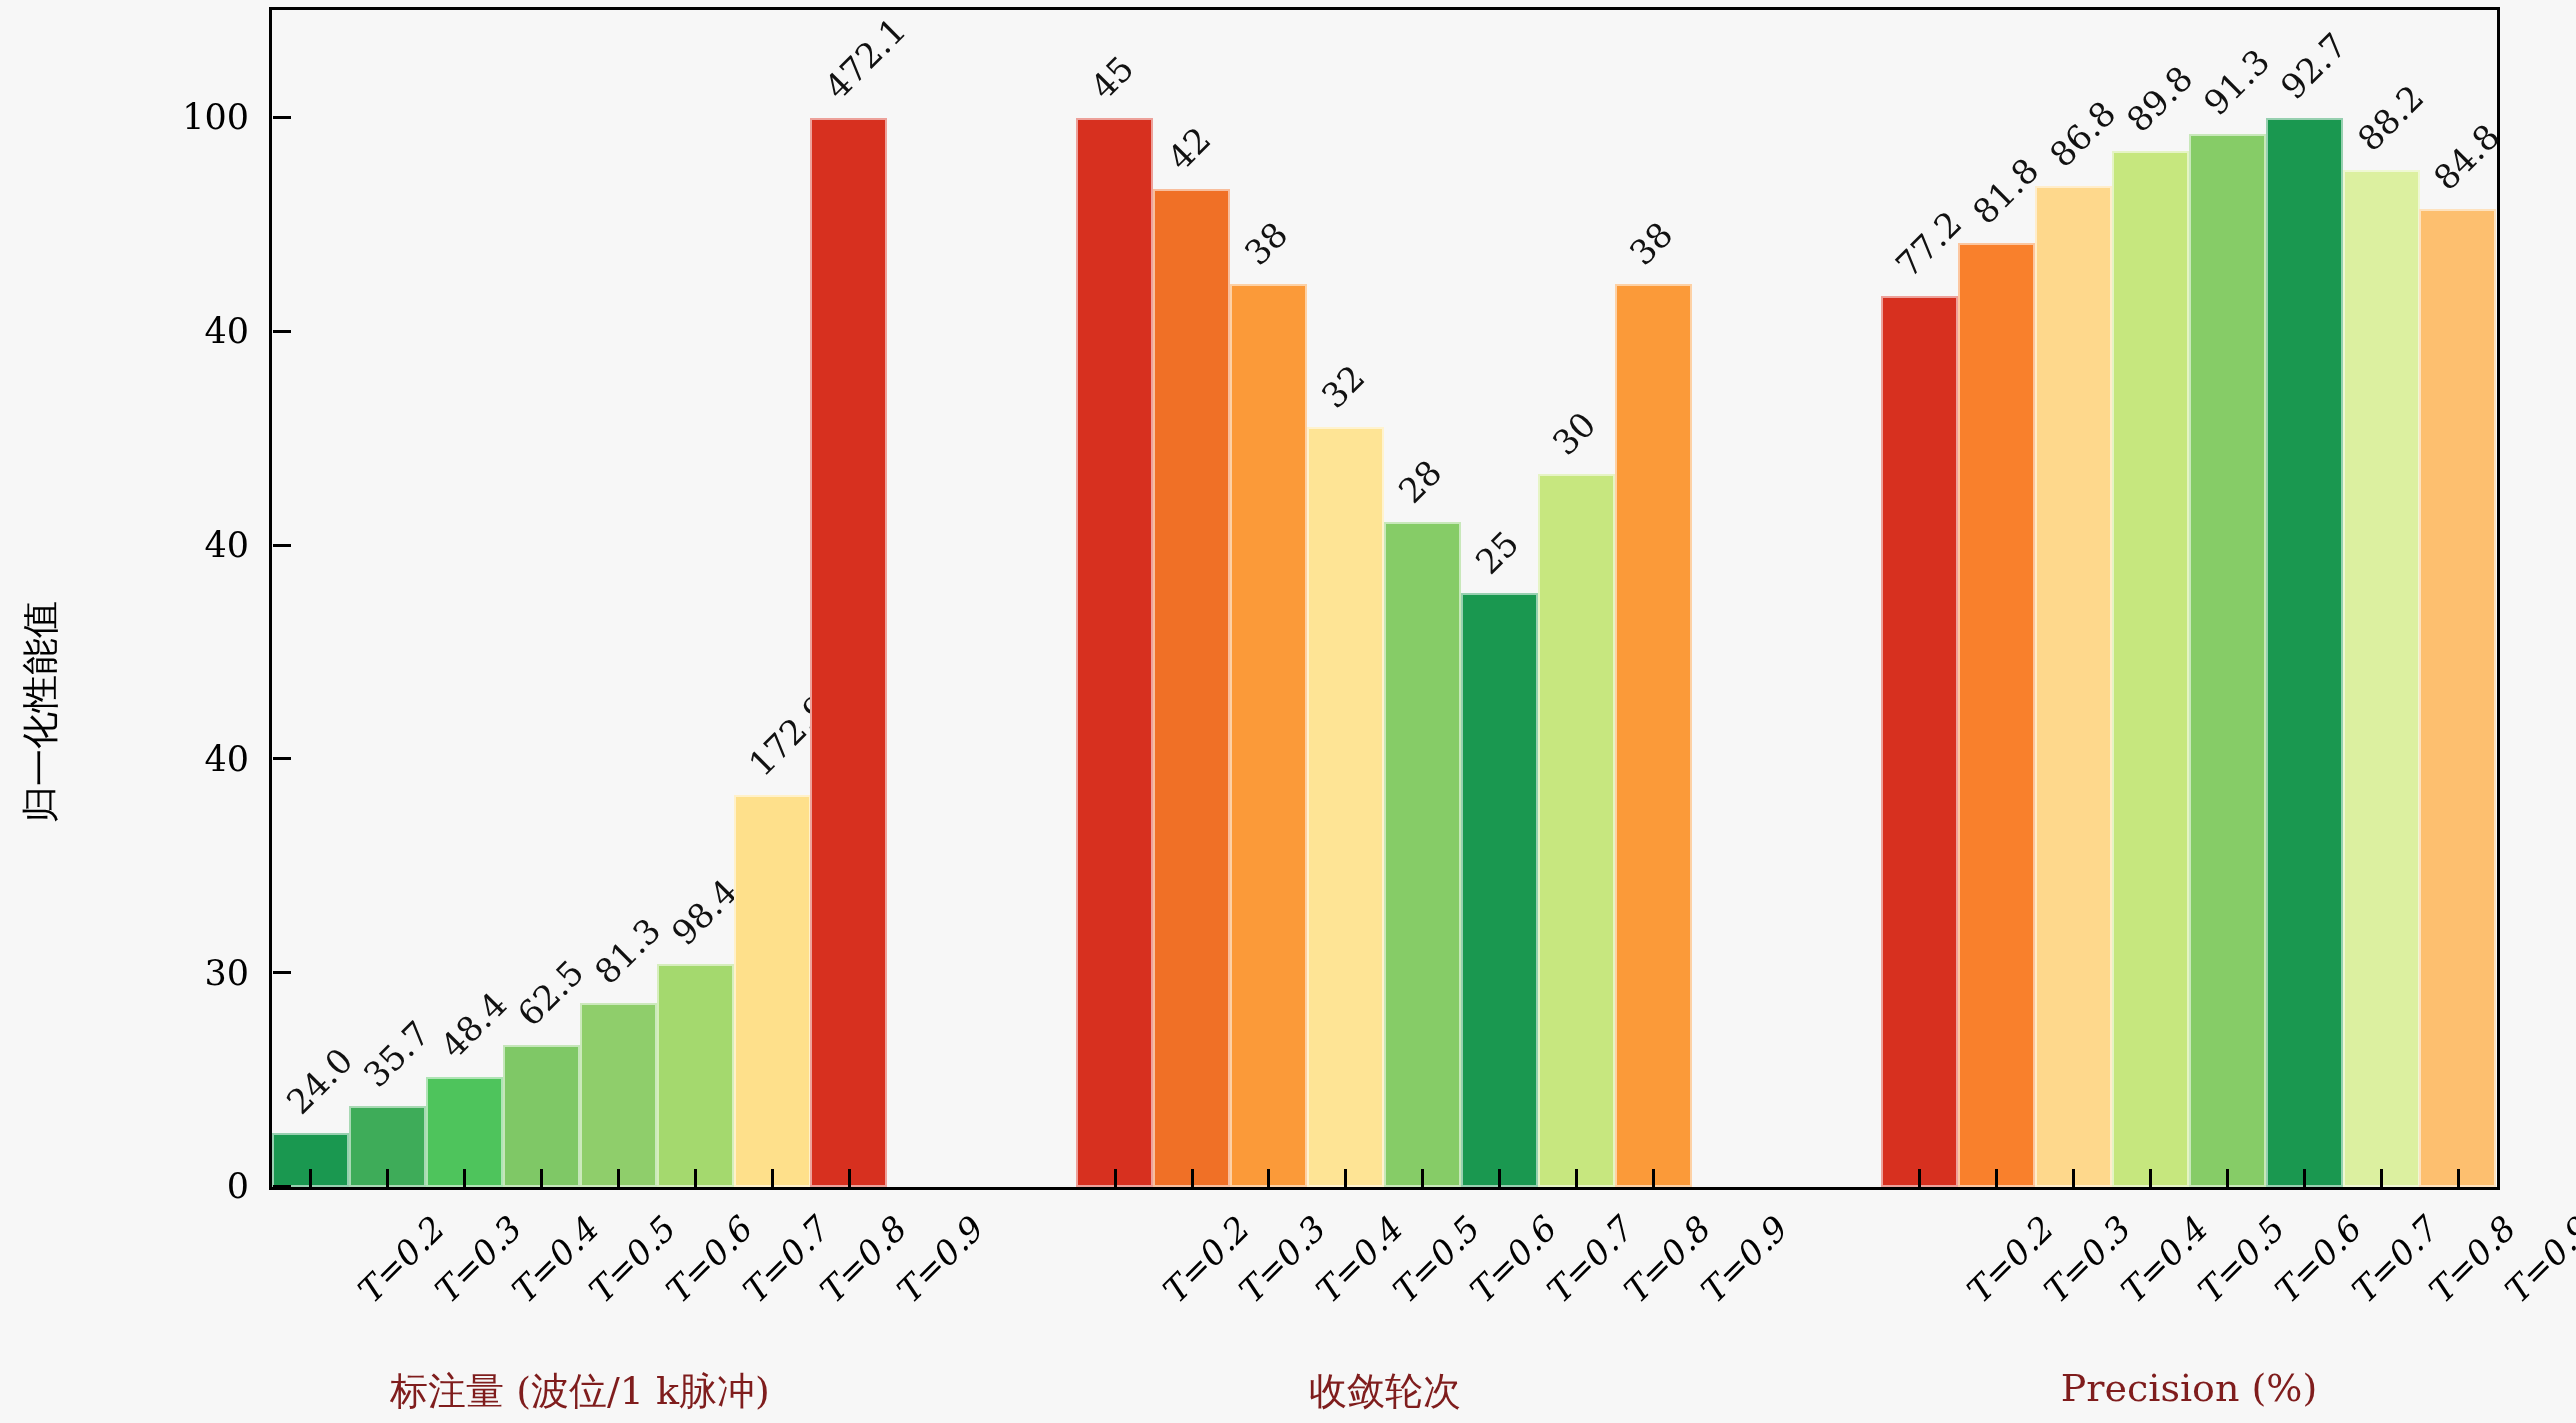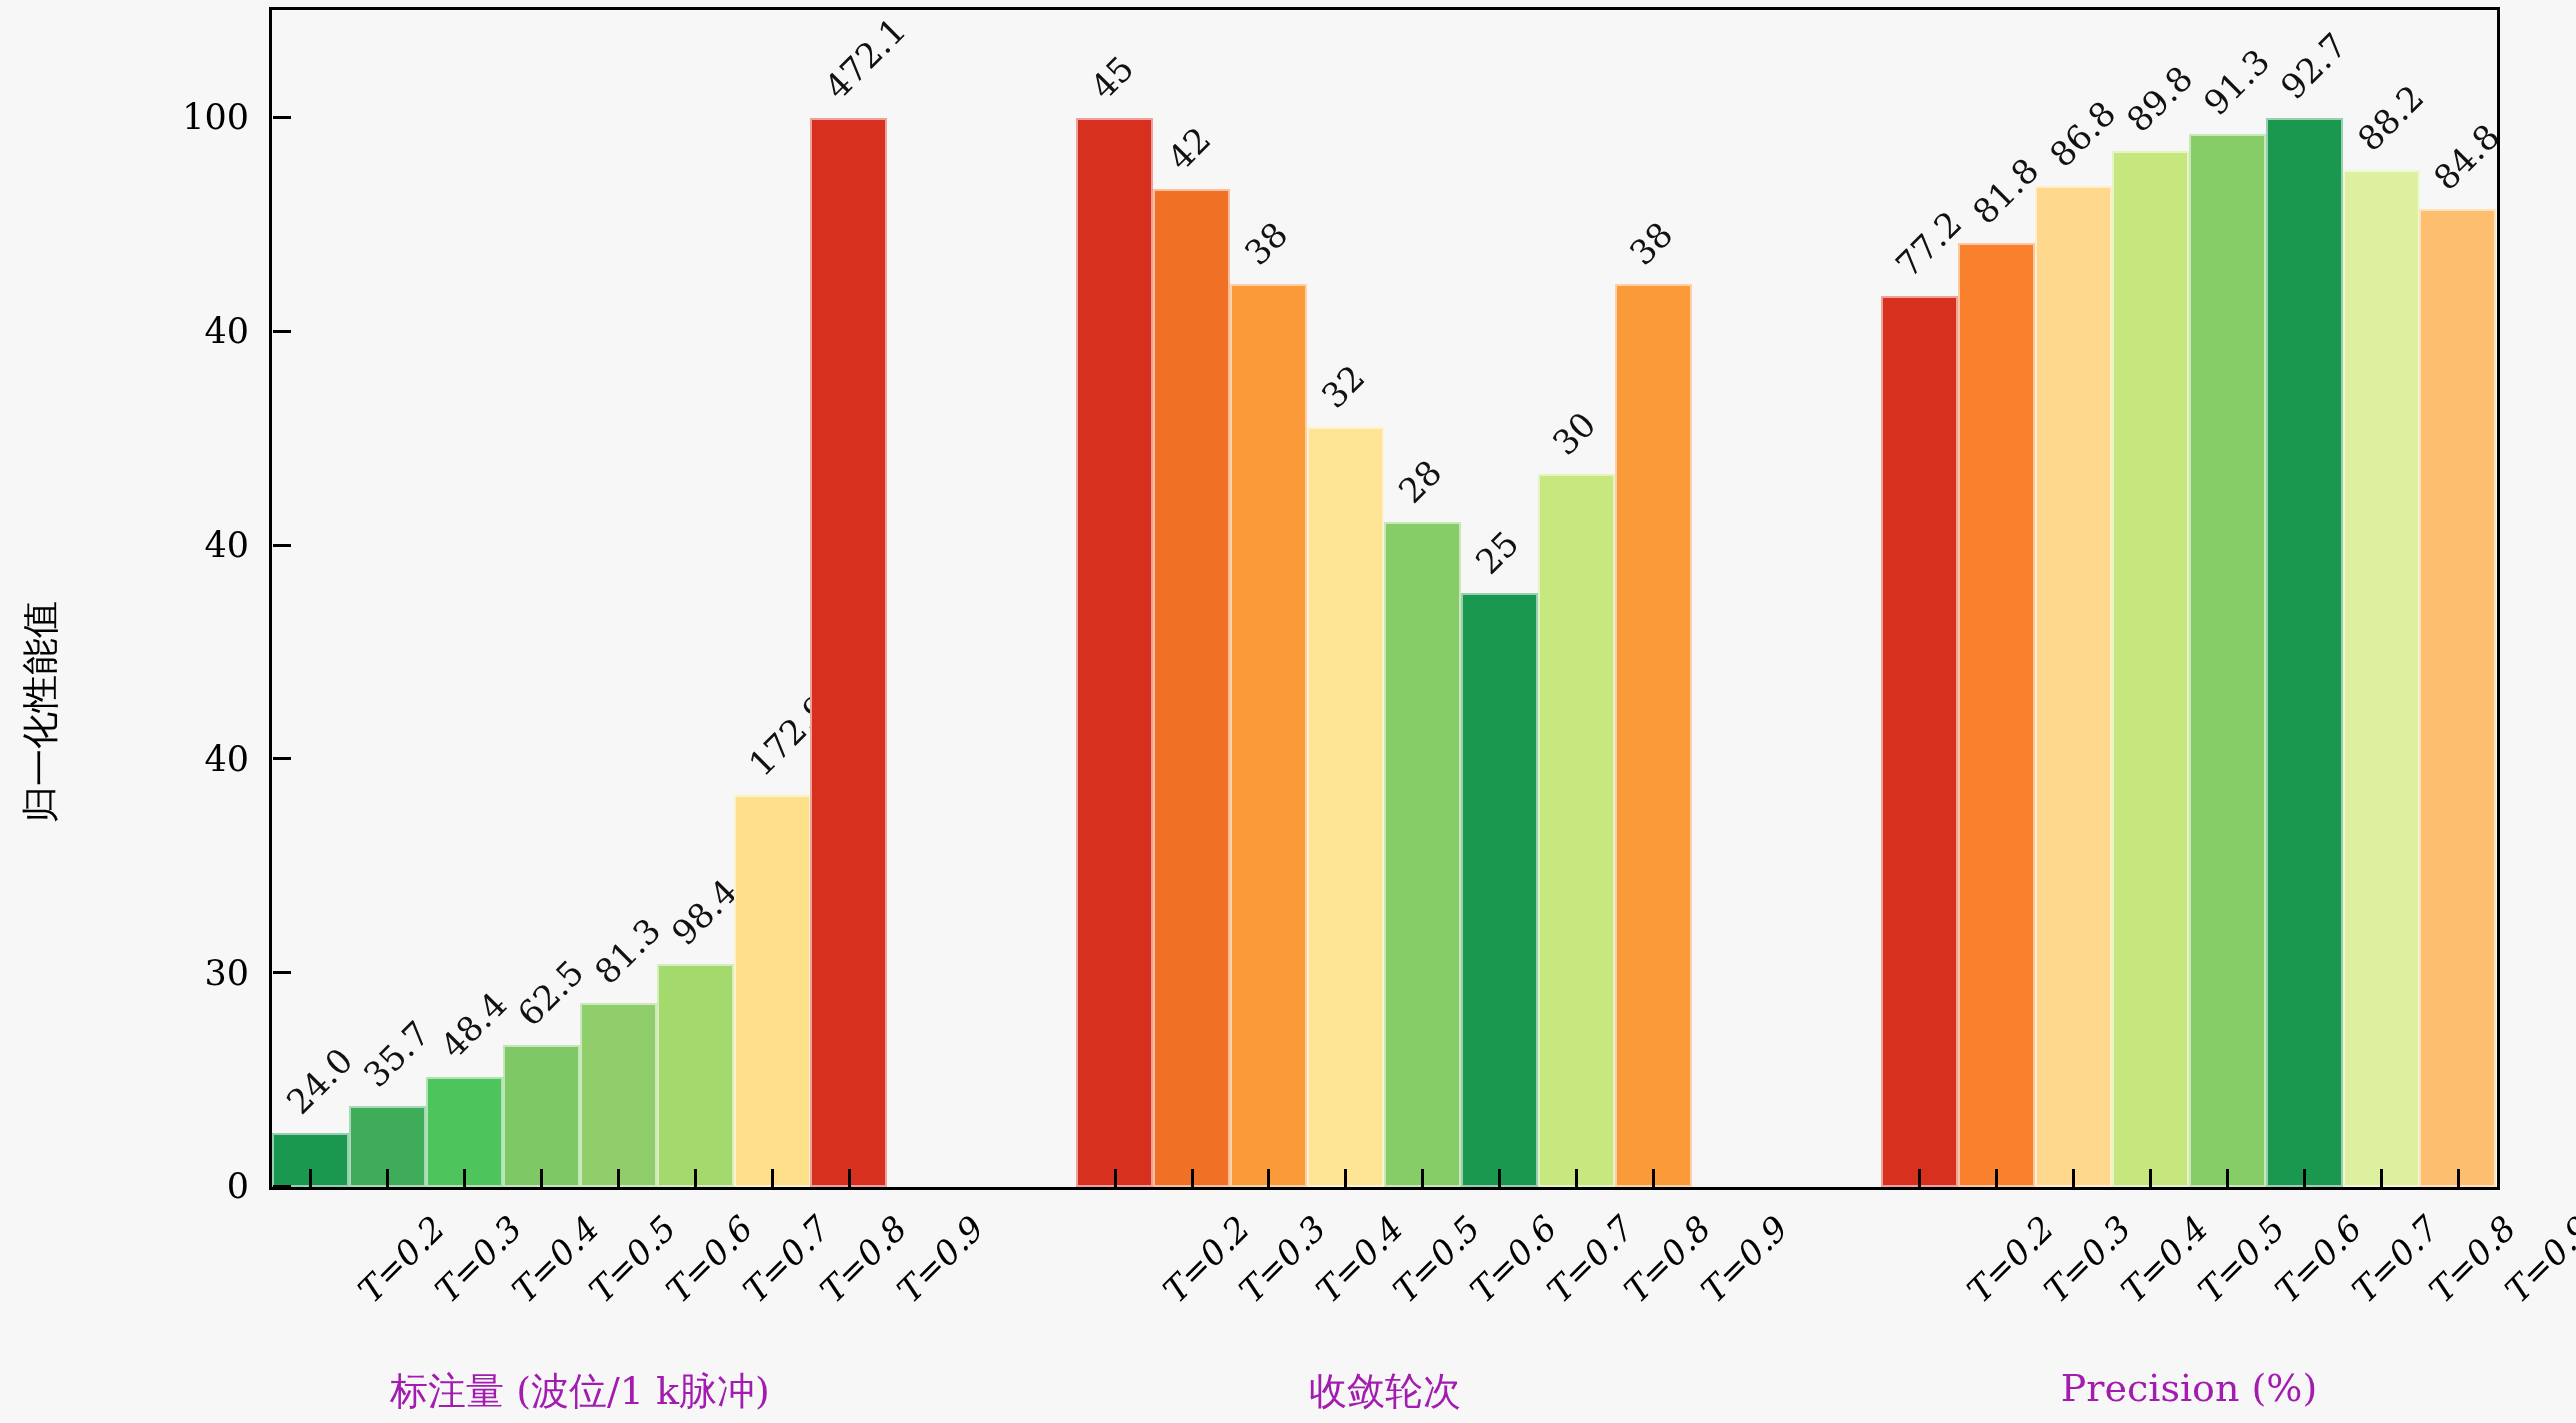--- a/index.html
+++ b/index.html
@@ -81,21 +81,21 @@
     font-size:34px;
     font-style:italic;
     color:#000;
     white-space:nowrap;
     transform-origin:right top;
     transform:rotate(-45deg) translateX(-9.5px);
   }
   .group-label{
     position:absolute;
     font-size:38px;
-    color:#a21caf;
+    color:#7f1d1d;
     white-space:nowrap;
     text-align:center;
     transform:translateX(-50%);
   }
 </style>
 </head>
 <body>
 
 <div id="figure">
   <div id="ylabel">归一化性能值</div>

